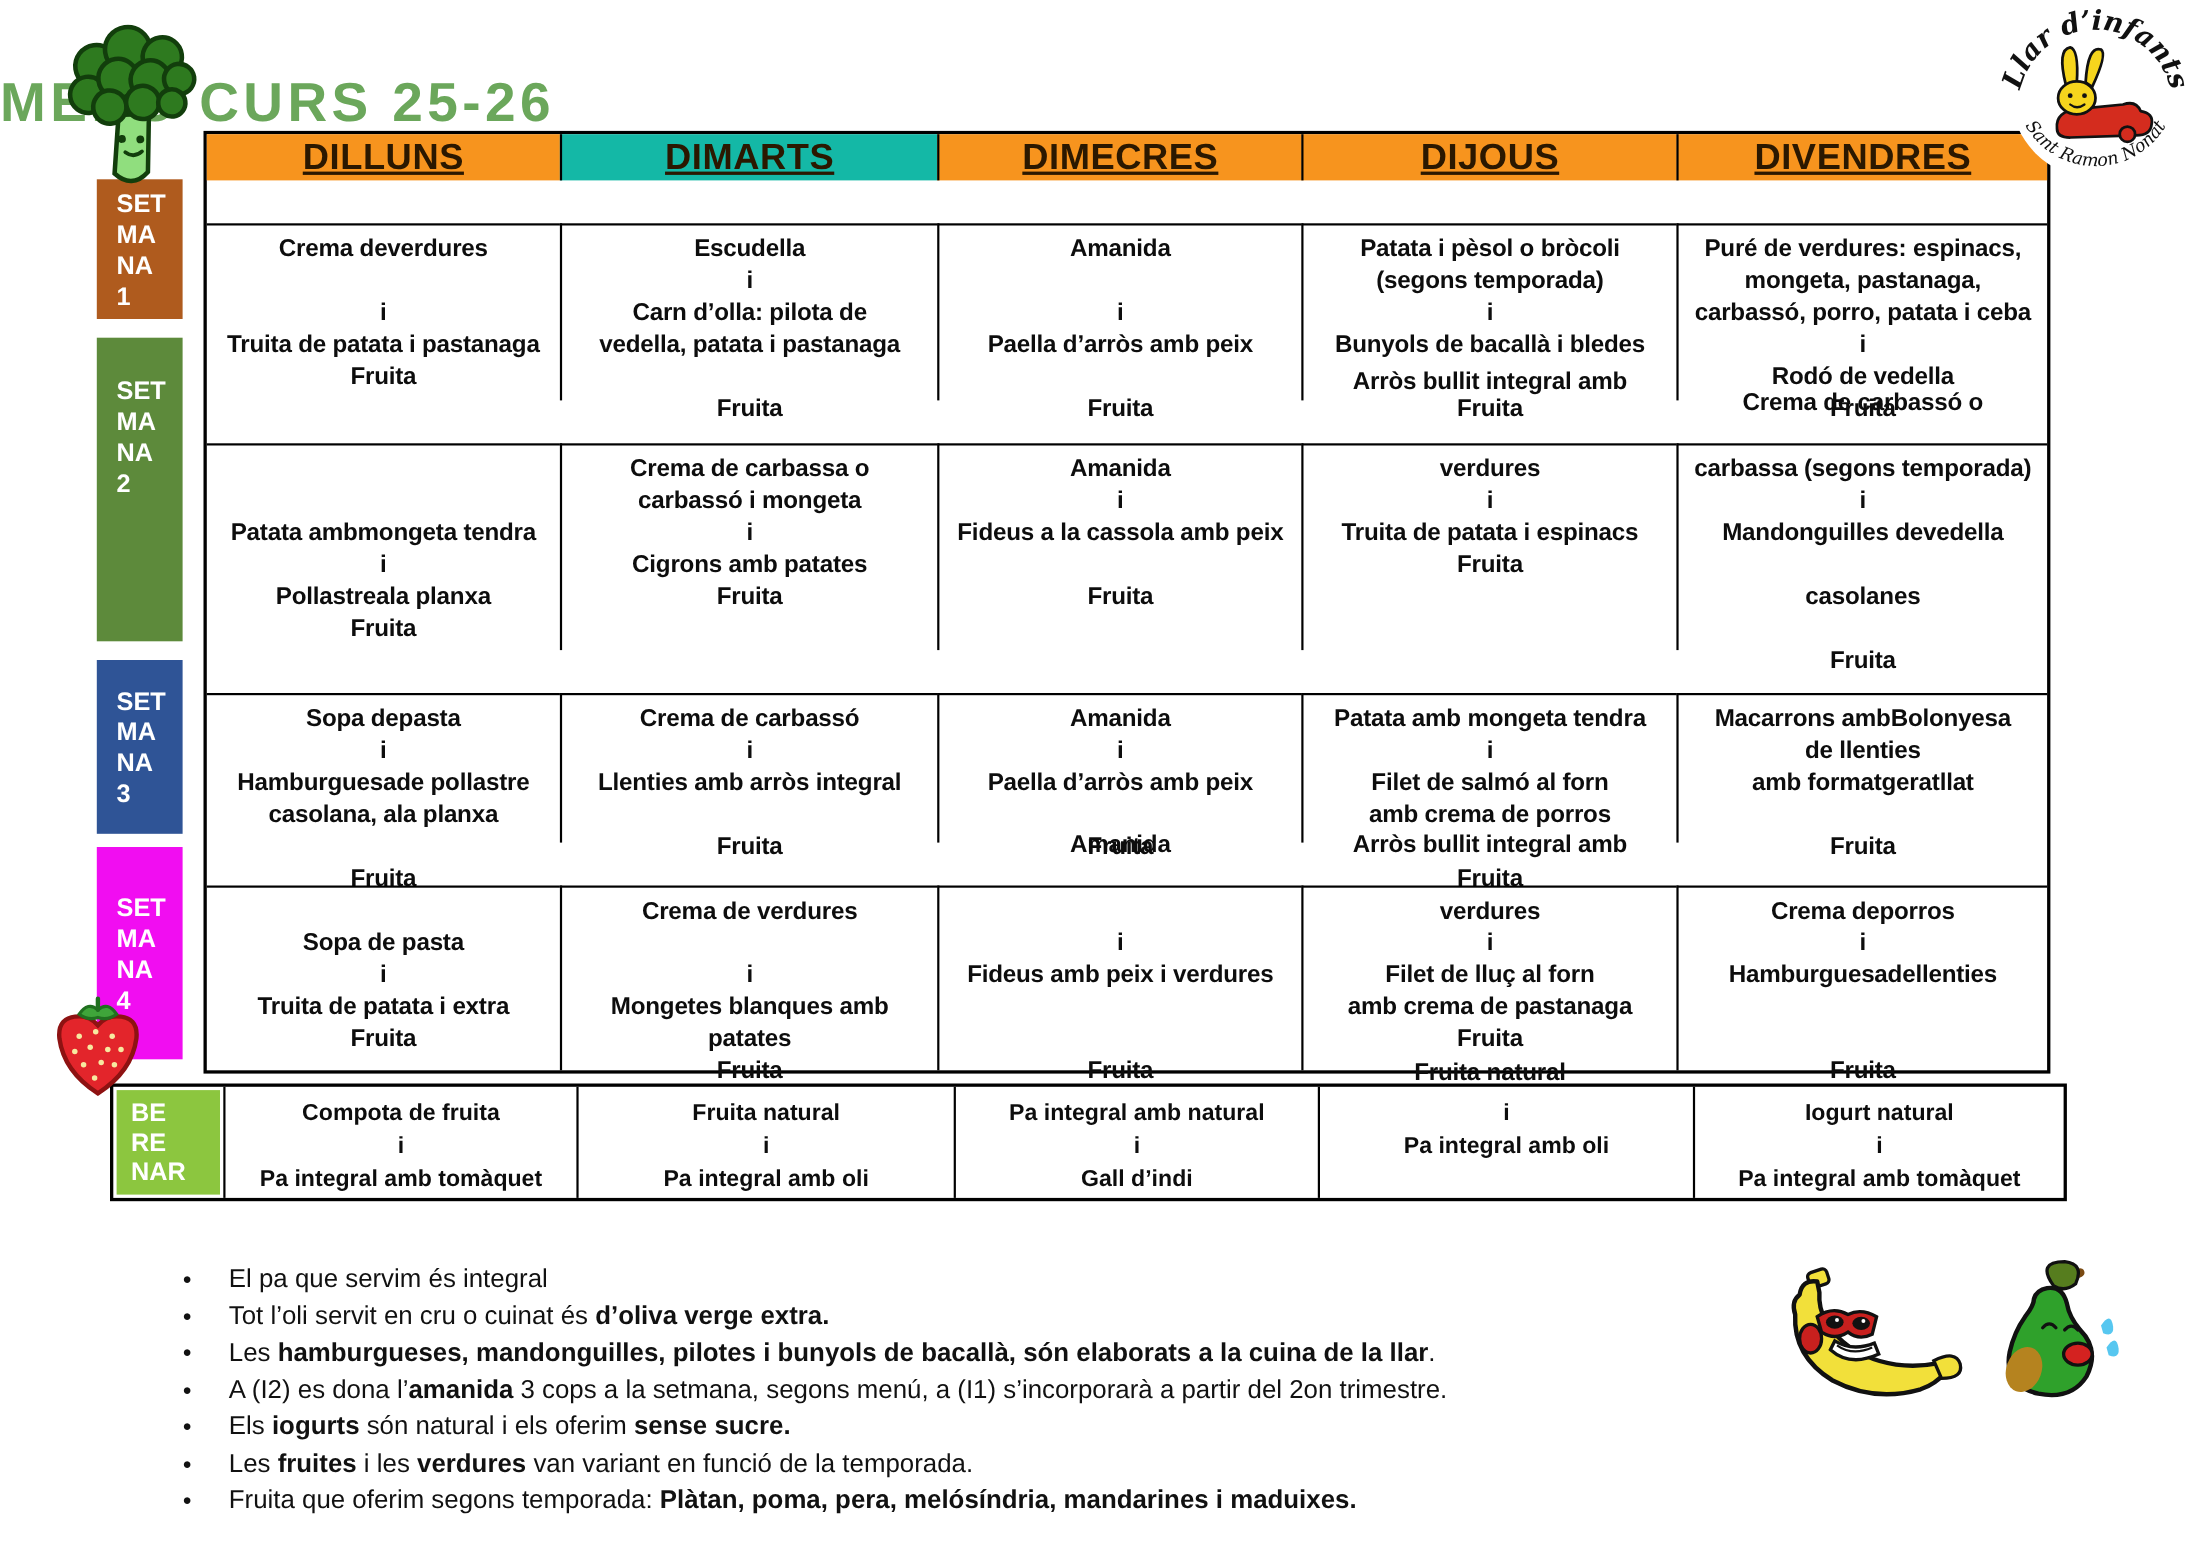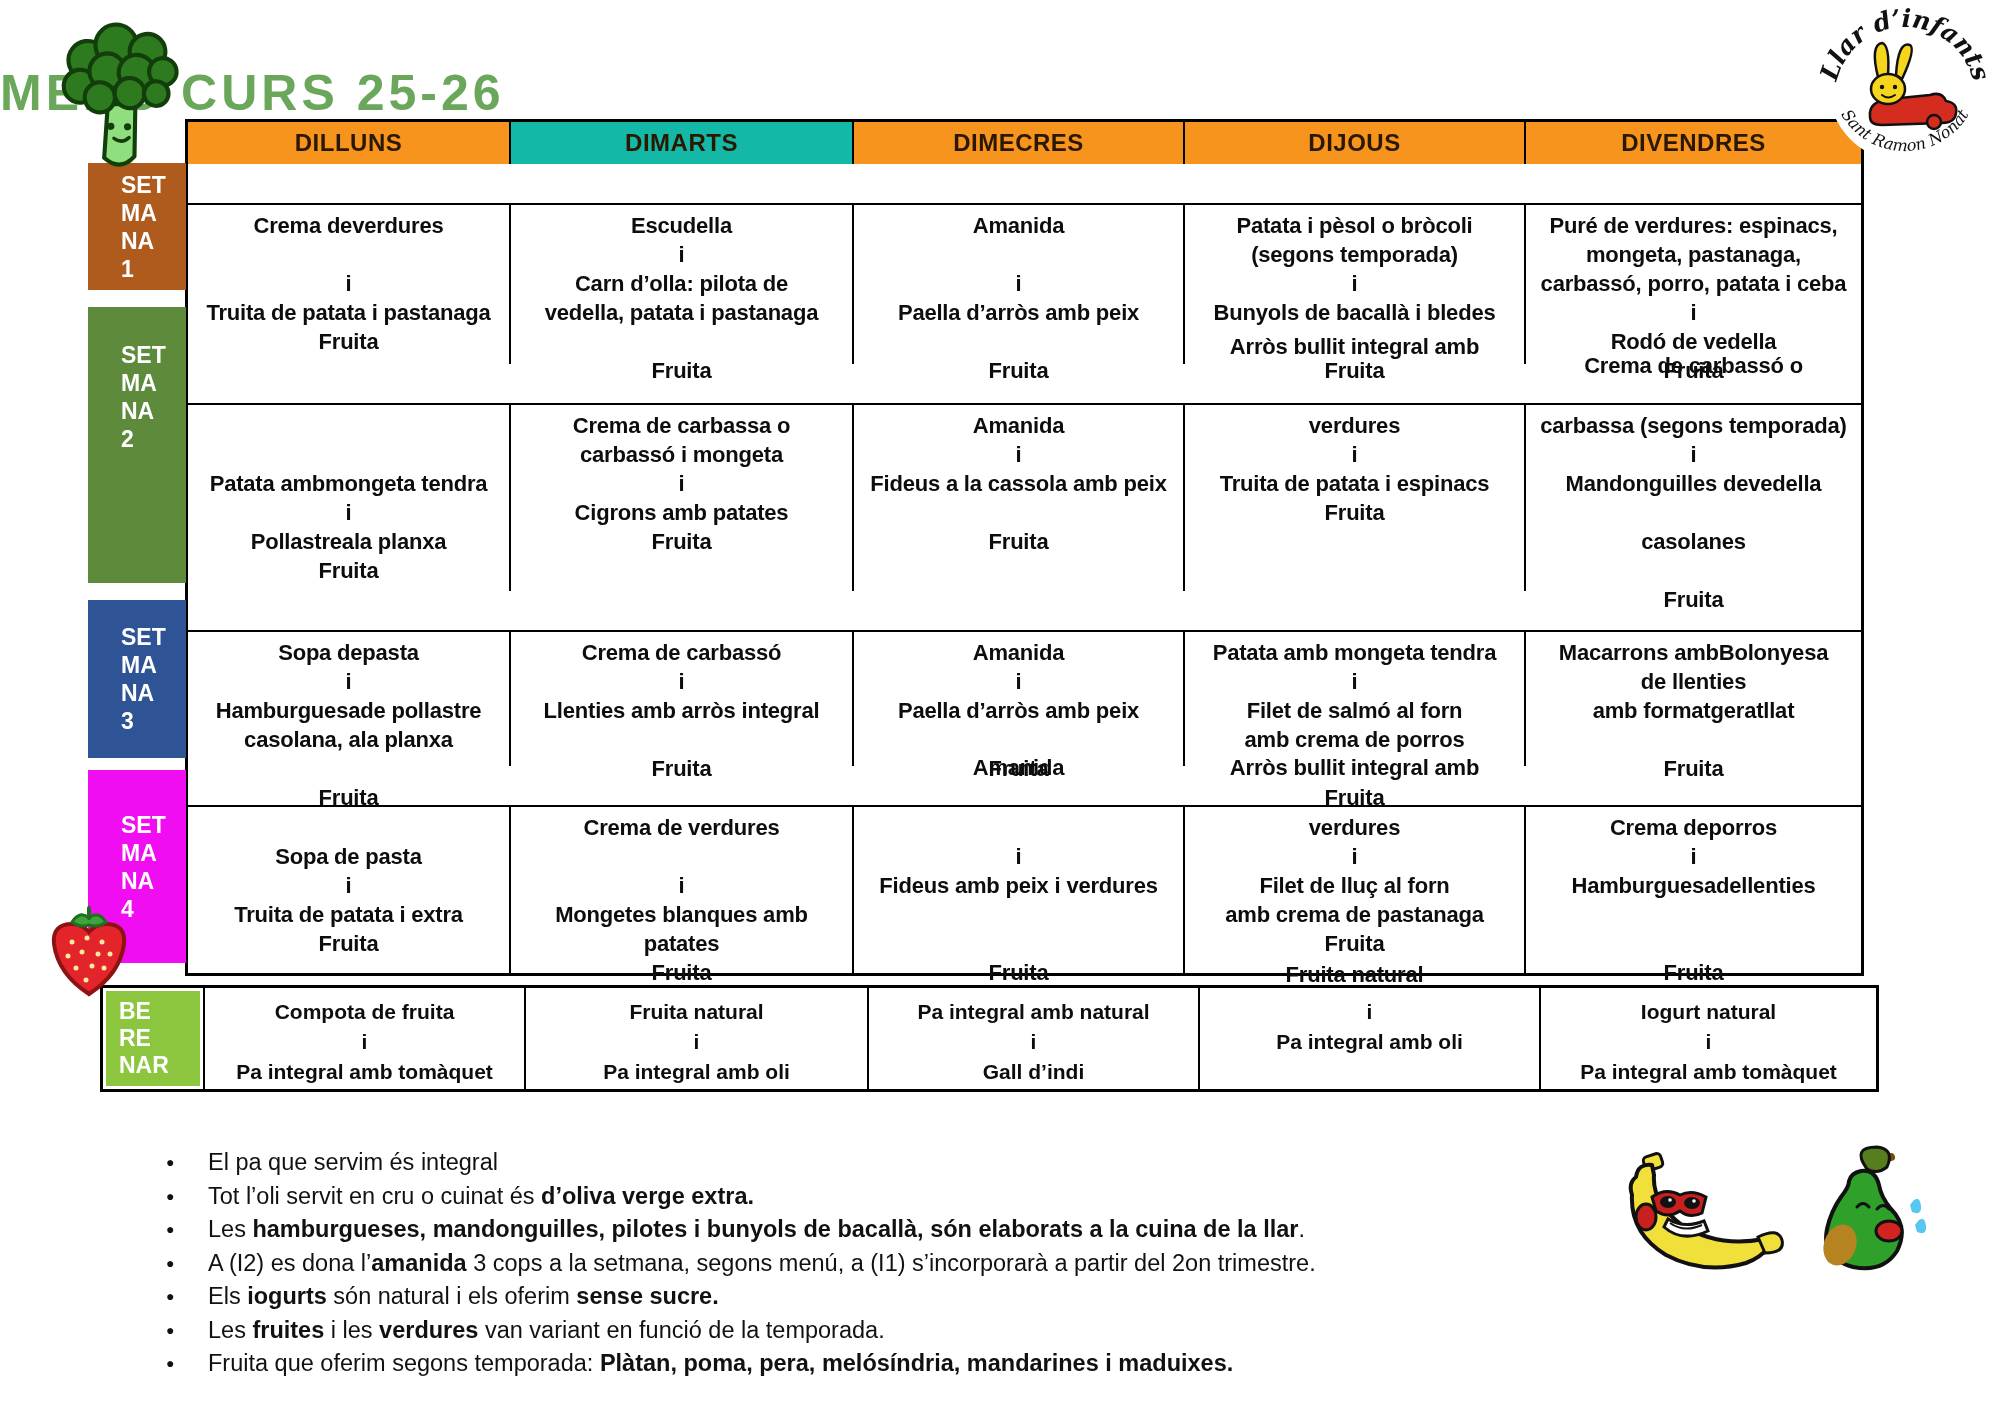--- a/index.html
+++ b/index.html
@@ -2,31 +2,31 @@
 <html><head>
 <meta charset="utf-8">
 <style>
   html,body{margin:0;padding:0;background:#e9e9e9;}
   .page{position:relative;width:2000px;height:1414px;background:#fff;overflow:hidden;
         font-family:"Liberation Sans",sans-serif;}
   .title{position:absolute;left:0;top:64px;width:100%;text-align:left;
          font-size:50px;font-weight:800;letter-spacing:4px;}
   .illustration{position:absolute;}
   #menu-grid{position:absolute;left:185px;top:119px;display:grid;border:3px solid #000;background:#fff;}
-  .h-cell{display:flex;align-items:center;justify-content:center;font-weight:700;font-size:24px;
-          letter-spacing:.5px;border-left:2px solid #000;}
+  .h-cell{display:flex;align-items:center;justify-content:center;font-weight:700;font-size:33px;
+          letter-spacing:.5px;border-left:2px solid #000;text-decoration:underline;}
   .h-cell.c0{border-left:none;}
   .cell{border-left:2px solid #000;border-top:2px solid #000;position:relative;text-align:center;
         padding-top:6px;font-weight:700;font-size:22px;line-height:29px;color:#0d0d0d;letter-spacing:-.2px;margin-top:39px;}
   .cell.c0{border-left:none;}
   .line{min-height:29px;white-space:nowrap;}
   .bottom-line{position:absolute;left:0;right:0;bottom:3px;z-index:4;white-space:nowrap;}
   .straddle-line{position:absolute;left:0;right:0;bottom:0;transform:translateY(55%);z-index:6;white-space:nowrap;}
-  .strip{position:absolute;left:88px;width:98px;color:#fff;font-weight:700;font-size:23px;line-height:28px;
-         display:flex;flex-direction:column;justify-content:center;padding-left:33px;box-sizing:border-box;}
+  .strip{position:absolute;left:88px;width:78px;color:#fff;font-weight:700;font-size:23px;line-height:28px;
+         display:flex;flex-direction:column;justify-content:center;padding-left:18px;box-sizing:border-box;}
   #berenar-grid{position:absolute;left:100px;top:985px;display:grid;border:3px solid #000;background:#fff;}
   .b-cell{border-left:2px solid #000;position:relative;text-align:center;padding-top:9px;
           font-weight:700;font-size:21px;line-height:30px;color:#0d0d0d;}
   .b-label{position:relative;}
   .b-strip{position:absolute;top:3px;left:3px;right:3px;bottom:3px;display:flex;flex-direction:column;
            justify-content:center;padding-left:13px;color:#fff;font-weight:700;font-size:23px;line-height:27px;
            box-sizing:border-box;}
   #notes{position:absolute;left:160px;top:1146px;width:1680px;}
   .note{display:flex;align-items:flex-start;font-size:23.5px;line-height:33.5px;color:#111;}
   .note .bullet{width:42px;font-size:14px;line-height:33.5px;padding-left:6px;flex:none;}

